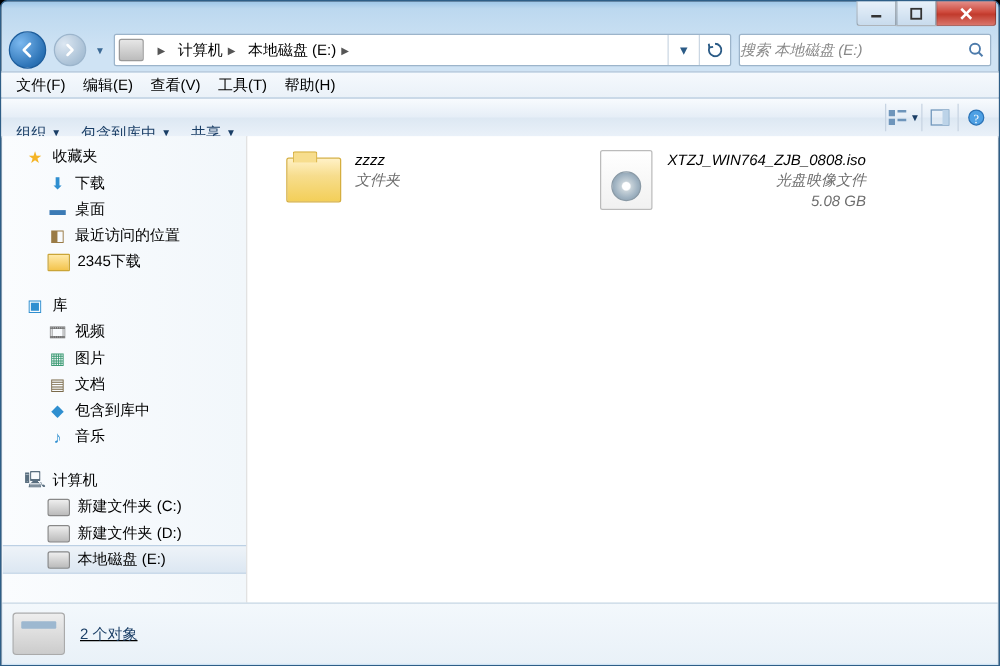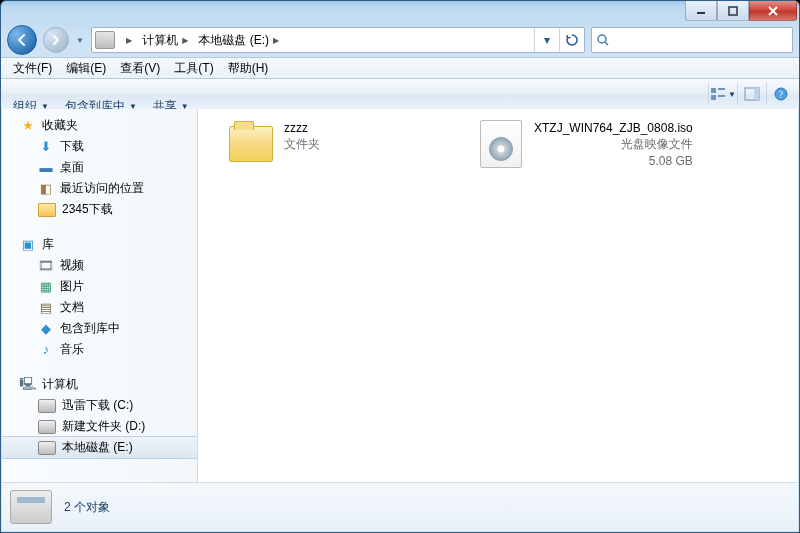--- a/index.html
+++ b/index.html
@@ -217,32 +217,32 @@
     width:40px;height:46px;
     background:linear-gradient(#fff,#f1f1f1);
     border:1px solid #bbb;border-radius:2px;
     position:relative;
   }
   .iso-big:after{
     content:"";position:absolute;left:8px;top:16px;width:22px;height:22px;border-radius:50%;
     background:radial-gradient(circle,#fff 0 3px,#c7d2d9 4px,#9fb2c1 60%,#7e93a2);
     border:1px solid #8a9aa6;
   }
-  .file-meta { display:flex;flex-direction:column;gap:1px;}
+  .file-meta { display:flex;flex-direction:column;gap:1px;font-style:italic;}
   .file-name{color:#000;}
   .file-sub{color:#6d6d6d;}
   
   .details-pane {
     position:absolute;
     left:1px; right:1px; bottom:1px;
     height: 48px;
     background: linear-gradient(#f3f8fc,#e9f1f8);
     border-top:1px solid #cfdbe6;
     display:flex;align-items:center;
-    padding-left:8px;gap:12px;
+    padding-left:8px;gap:12px;text-decoration:underline;
   }
   .details-icon {
     width:40px;height:32px;
     background:linear-gradient(#eee,#ccc);
     border:1px solid #aaa;border-radius:3px;
     position:relative;
   }
   .details-icon:after{
     content:"";position:absolute;left:6px;top:6px;right:6px;height:6px;background:#9db8d0;border-radius:1px;
   }
@@ -305,20 +305,21 @@
       <div class="addr-refresh">▾</div>
       <div class="addr-refresh">
         <svg width="12" height="12">
             <path d="M6 1 A5 5 0 1 1 1.5 4" stroke="#2b5b86" stroke-width="1.5" fill="none"></path>
             <path d="M1 1 L1.5 4 L4.5 3.5" stroke="#2b5b86" stroke-width="1.5" fill="none"></path>
           </svg>
       </div>
     </div>
 
     <div class="searchbar">
+      <span class="search-text">搜索 本地磁盘 (E:)</span>
       <div class="search-icon">
         <svg width="14" height="14">
             <circle cx="6" cy="6" r="4" stroke="#4d7bab" stroke-width="1.5" fill="none"></circle>
             <line x1="9" y1="9" x2="12" y2="12" stroke="#4d7bab" stroke-width="1.5"></line>
           </svg>
       </div>
     </div>
   </div>
 
   <div class="menubar">
@@ -419,21 +420,21 @@
         </div>
       </div>
 
       <div class="tree-group">
         <div class="tree-head">
           <span class="ico comp">🖳</span>
           <span>计算机</span>
         </div>
         <div class="tree-item">
           <span class="ico drive"></span>
-          <span>迅雷下载 (C:)</span>
+          <span>新建文件夹 (C:)</span>
         </div>
         <div class="tree-item">
           <span class="ico drive"></span>
           <span>新建文件夹 (D:)</span>
         </div>
         <div class="tree-item selected">
           <span class="ico drive"></span>
           <span>本地磁盘 (E:)</span>
         </div>
       </div>

